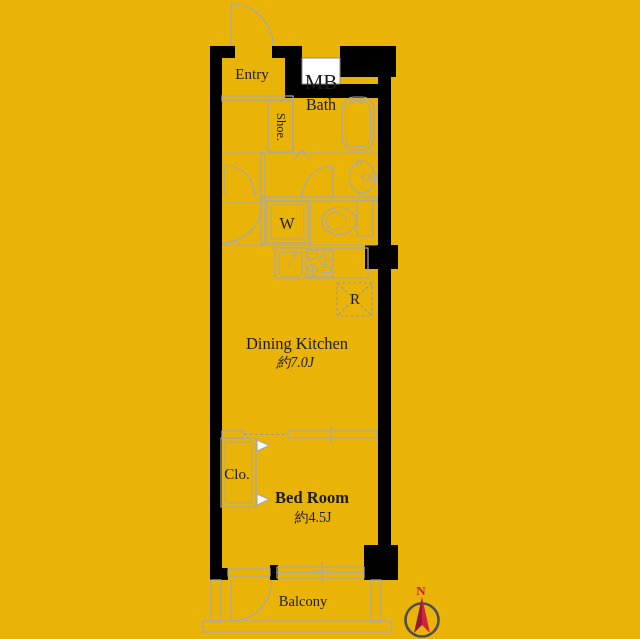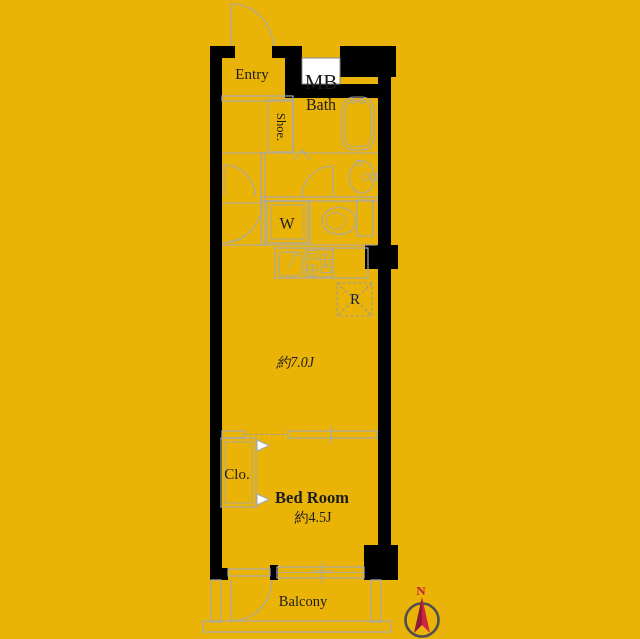--- a/index.html
+++ b/index.html
@@ -156,20 +156,21 @@
 
   <div class="label" style="left:321px;top:105px;font-size:16px;">Bath</div>
 
   <div class="label vert" style="left:280px;top:127px;font-size:12.5px;">Shoe.</div>
 
 
   <div class="label" style="left:287px;top:224px;font-size:16px;">W</div>
 
   <div class="label" style="left:355px;top:300px;font-size:15px;">R</div>
 
+  <div class="label" style="left:297px;top:344px;font-size:16.5px;">Dining Kitchen</div>
   <div class="label" style="left:295px;top:363px;font-size:14px;font-style:italic;">約7.0J</div>
 
   <div class="label" style="left:237px;top:475px;font-size:15px;">Clo.</div>
 
   <div class="label" style="left:312px;top:498px;font-size:16.5px;font-weight:bold;">Bed Room</div>
   <div class="label" style="left:313px;top:518px;font-size:14px;">約4.5J</div>
 
   <div class="label" style="left:303px;top:602px;font-size:14.5px;">Balcony</div>
 
   <div class="label north" style="left:421px;top:591px;font-size:13px;">N</div>

